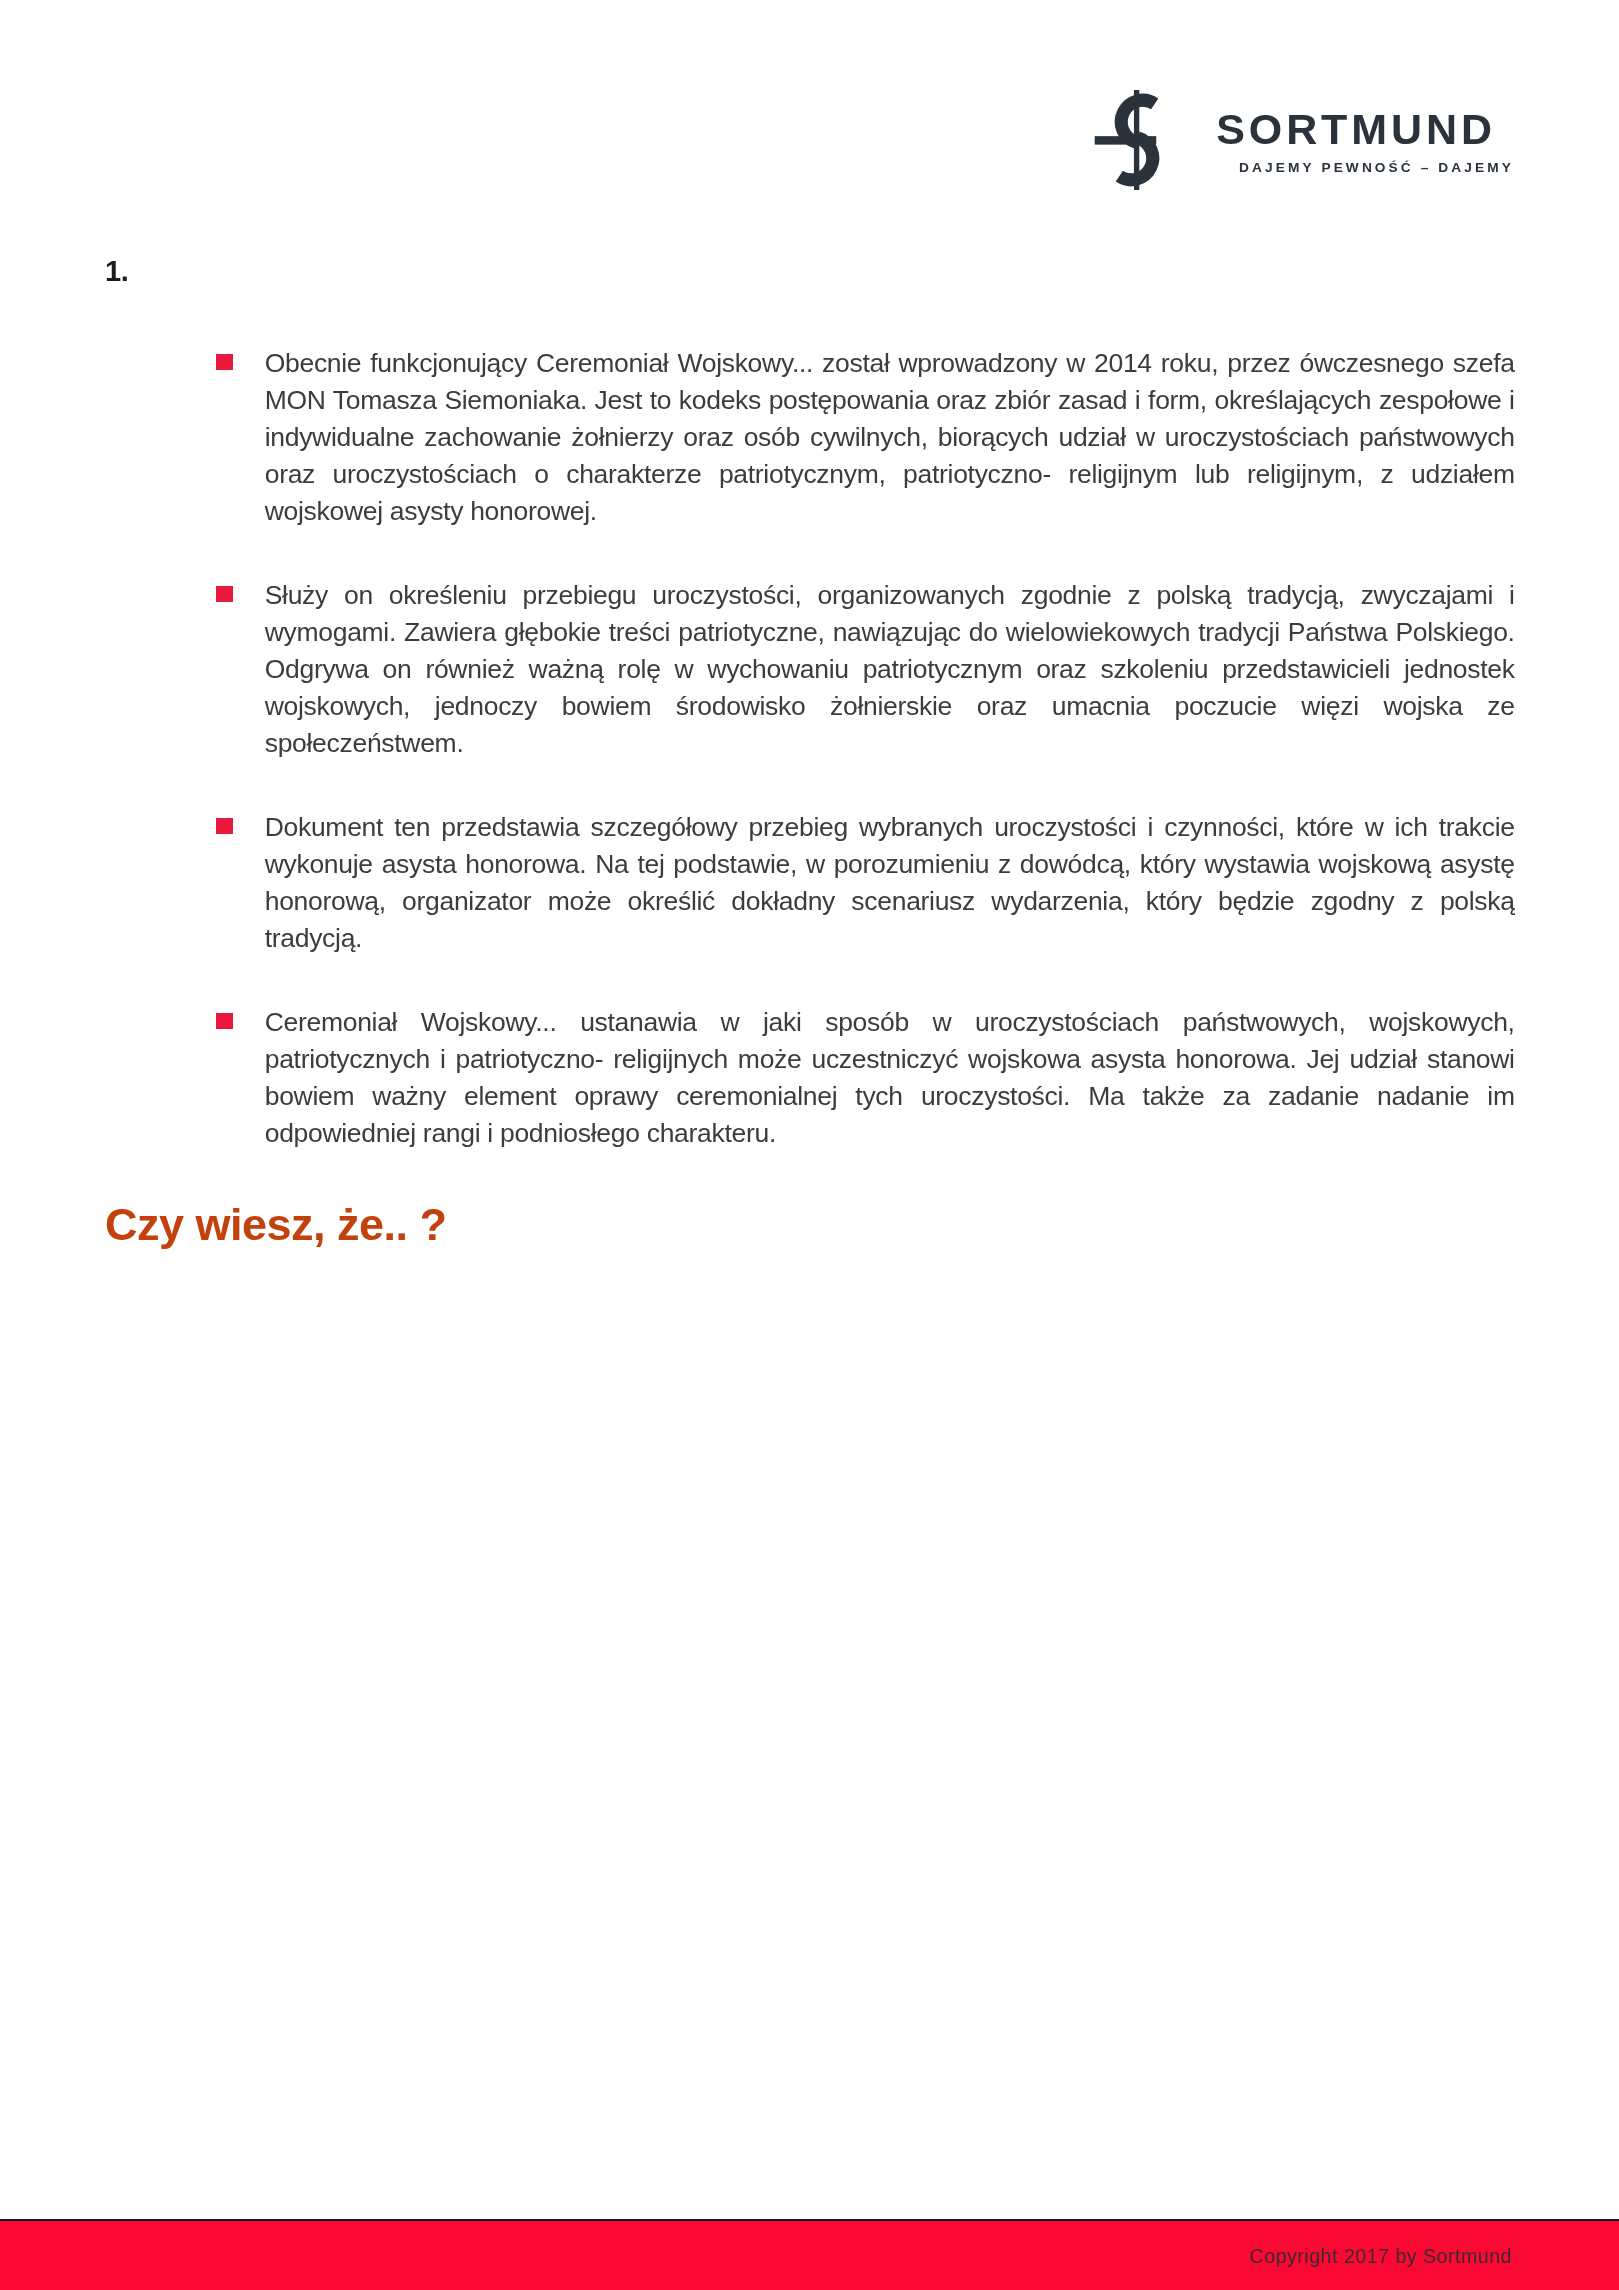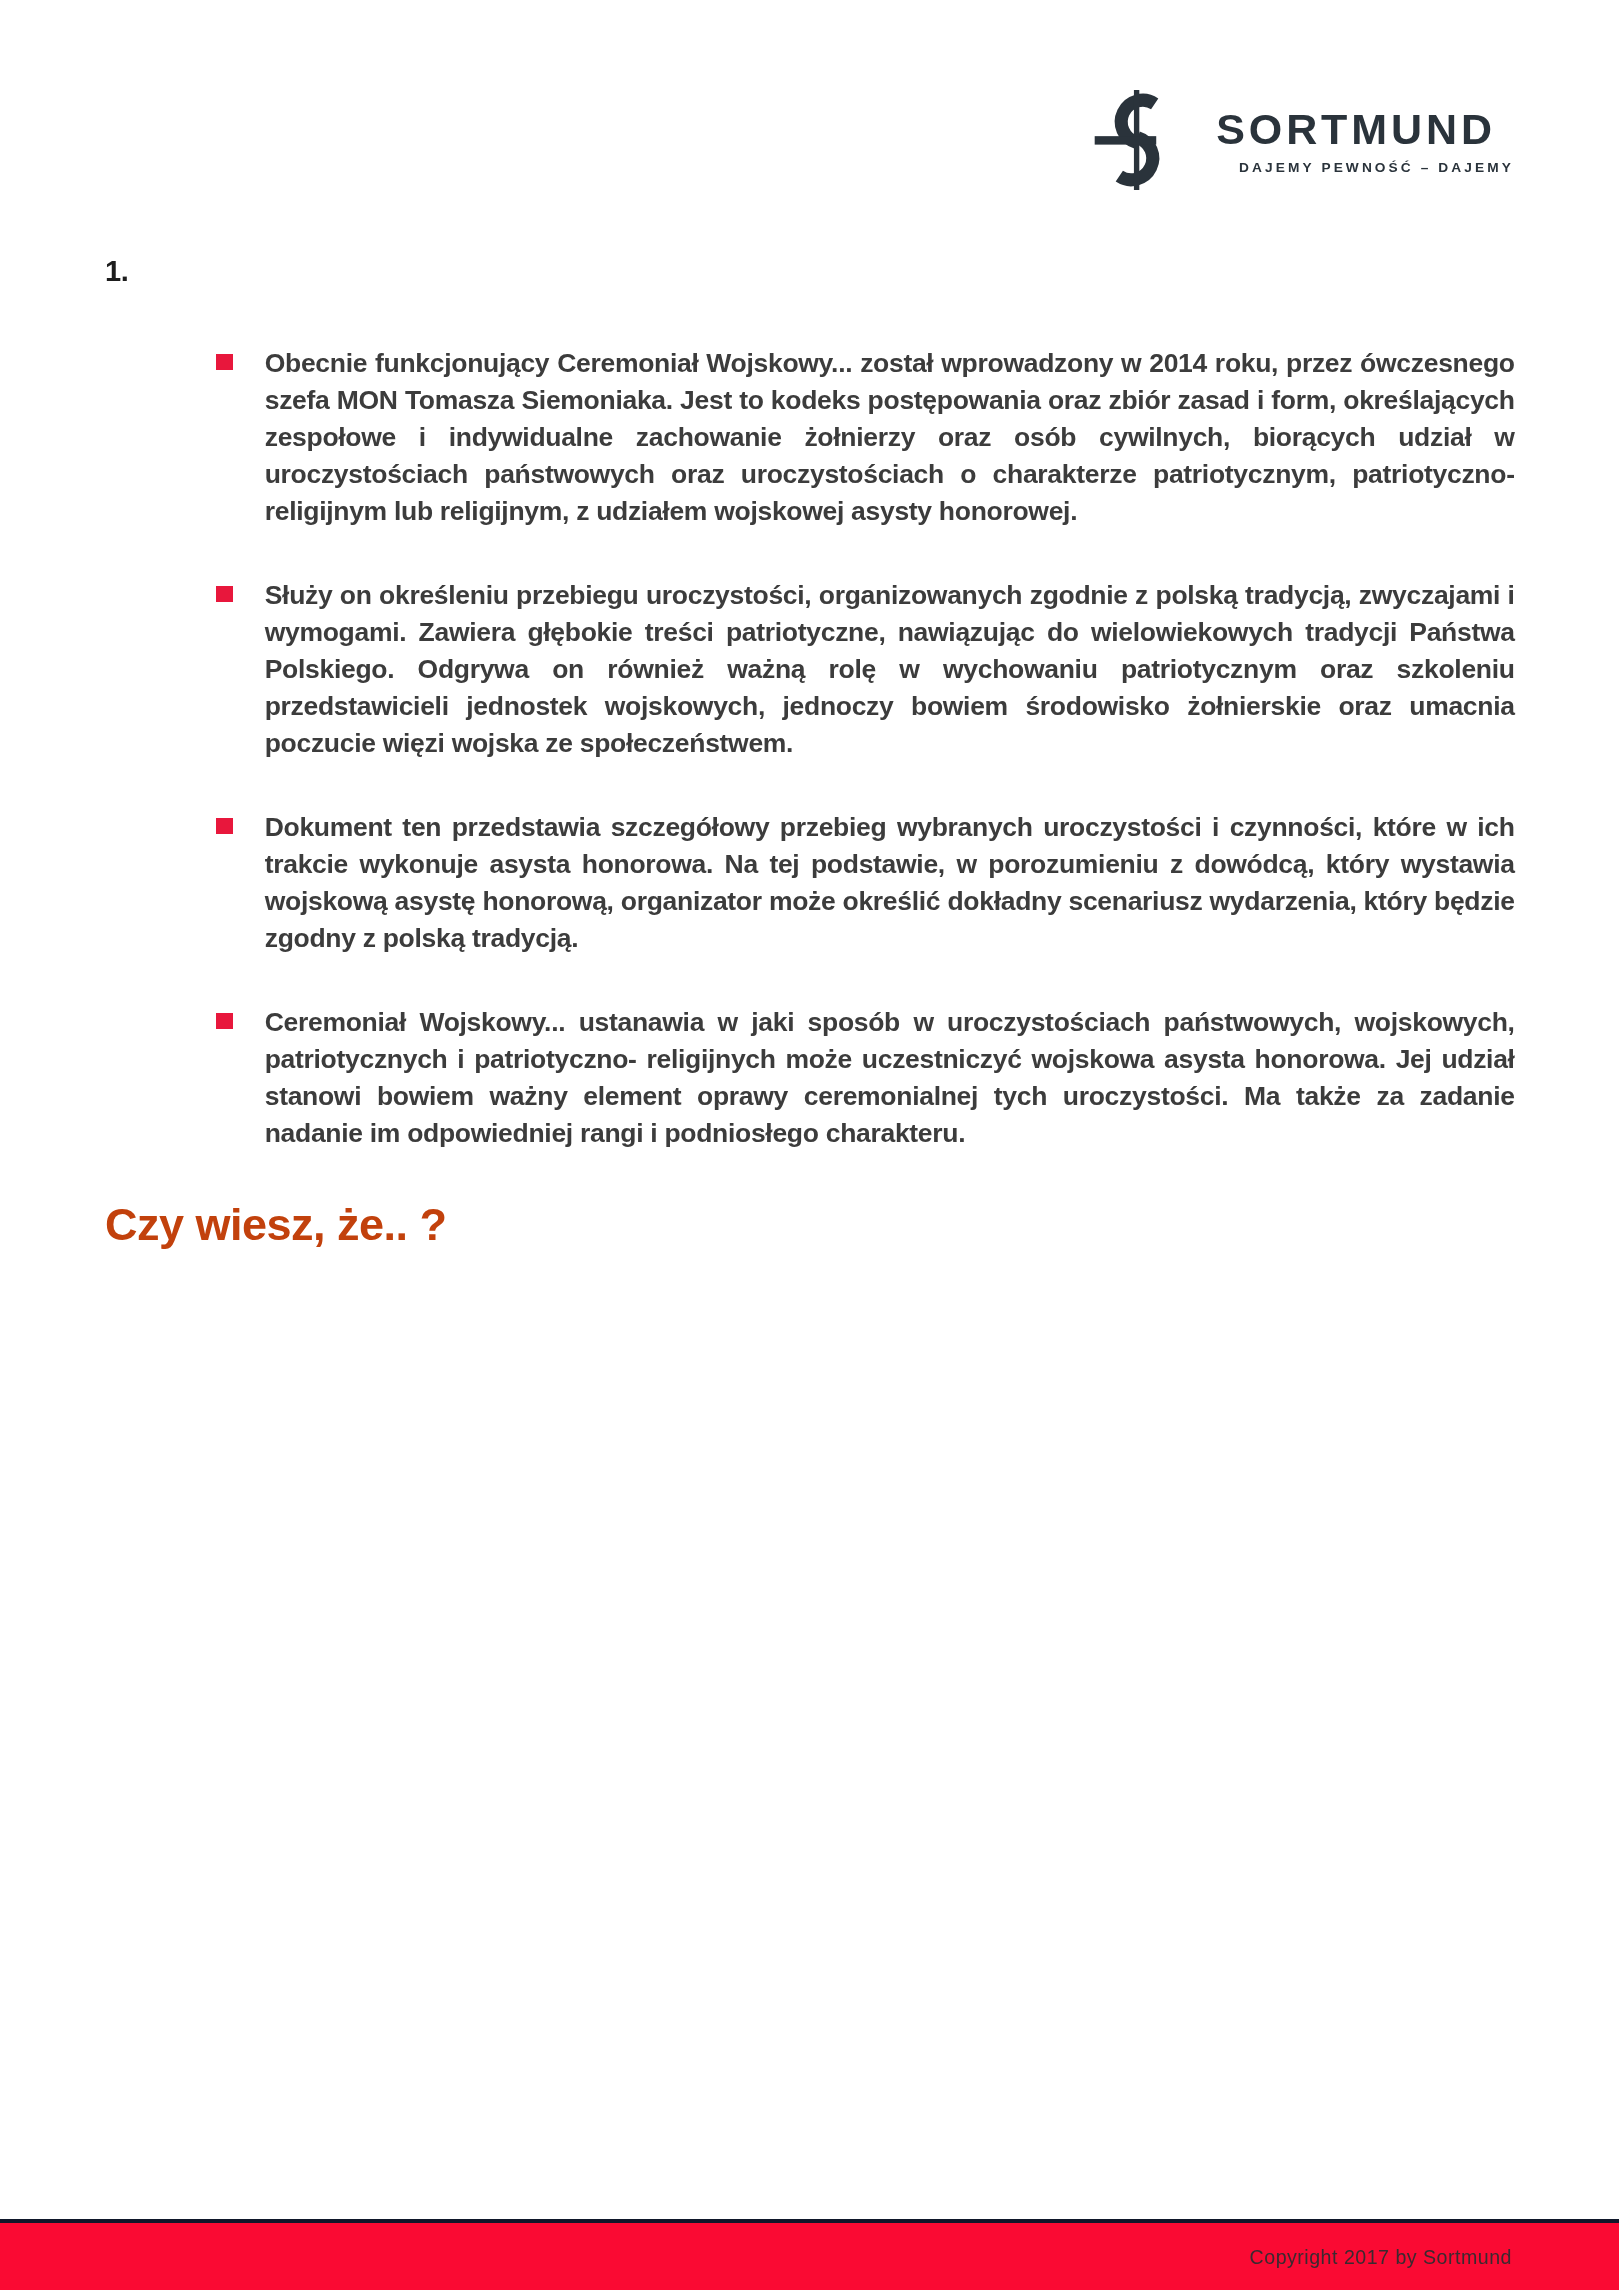--- a/index.html
+++ b/index.html
@@ -82,21 +82,21 @@
     flex: 0 0 auto;
     width: 16.7px;
     height: 16.7px;
     margin-top: 8.8px;
     background: #e8173c;
   }
   .btext {
     margin-left: 32px;
     width: 1250px;
     font-size: 26.5px;
-    font-weight: 700;
+    font-weight: 400;
     letter-spacing: -0.3px;
     line-height: 37px;
     color: #3c3c3c;
     text-align: justify;
   }
 
   
   .subheading {
     font-size: 45px;
     font-weight: bold;
@@ -105,21 +105,21 @@
   }
 
   
   .footer-bar {
     position: absolute;
     left: 0;
     bottom: 0;
     width: 1619px;
     height: 72px;
     background: #fa0a33;
-    border-top: 4px solid #0f172a;
+    border-top: 2px solid #0f172a;
     display: flex;
     align-items: center;
     justify-content: flex-end;
     padding-right: 107px;
   }
   .copyright {
     font-size: 19.6px;
     font-weight: 300;
     color: #3a2a30;
     letter-spacing: 0.5px;

